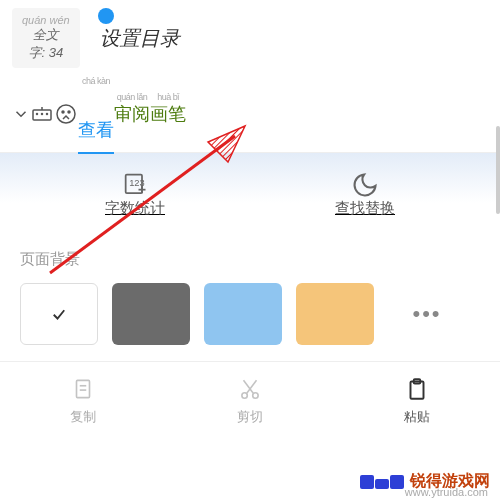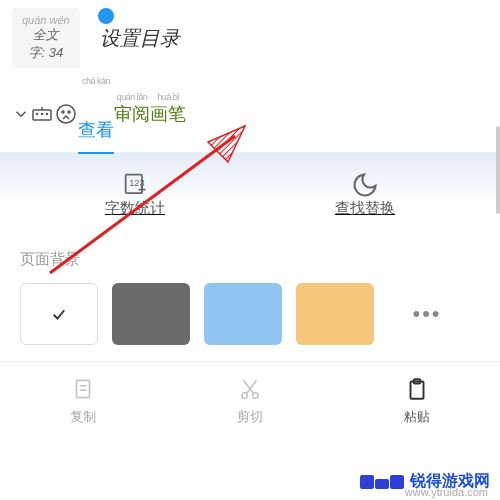--- a/index.html
+++ b/index.html
@@ -39,21 +39,21 @@
 .bottom-item.active { opacity: 1; }
 .bottom-icon { width: 26px; height: 26px; color: #555; }
 .bottom-label { font-size: 13px; color: #555; }
 
 .arrow { position: absolute; top: 118px; left: 40px; width: 230px; height: 160px; pointer-events: none; z-index: 10; }
 
 .watermark { position: absolute; bottom: 8px; right: 10px; display: flex; align-items: center; gap: 6px; z-index: 20; }
 .wm-logo { display: flex; gap: 1px; }
 .wm-block { width: 14px; height: 14px; background: #2d3fd6; border-radius: 2px; }
 .wm-block.sm { height: 10px; margin-top: 4px; }
-.wm-text { color: #1d4ed8; font-weight: bold; font-size: 16px; }
+.wm-text { color: #c2410c; font-weight: bold; font-size: 16px; }
 .wm-url { color: #aaa; font-size: 11px; position: absolute; bottom: -2px; right: 2px; }
 
 .scroll-ind { position: absolute; right: 0; top: 126px; width: 4px; height: 88px; background: #ccc; border-radius: 2px; }
 </style>
 </head>
 <body>
 
 <div class="header">
   <div class="small-box">
     <div class="small-box-sub">quán wén</div>

